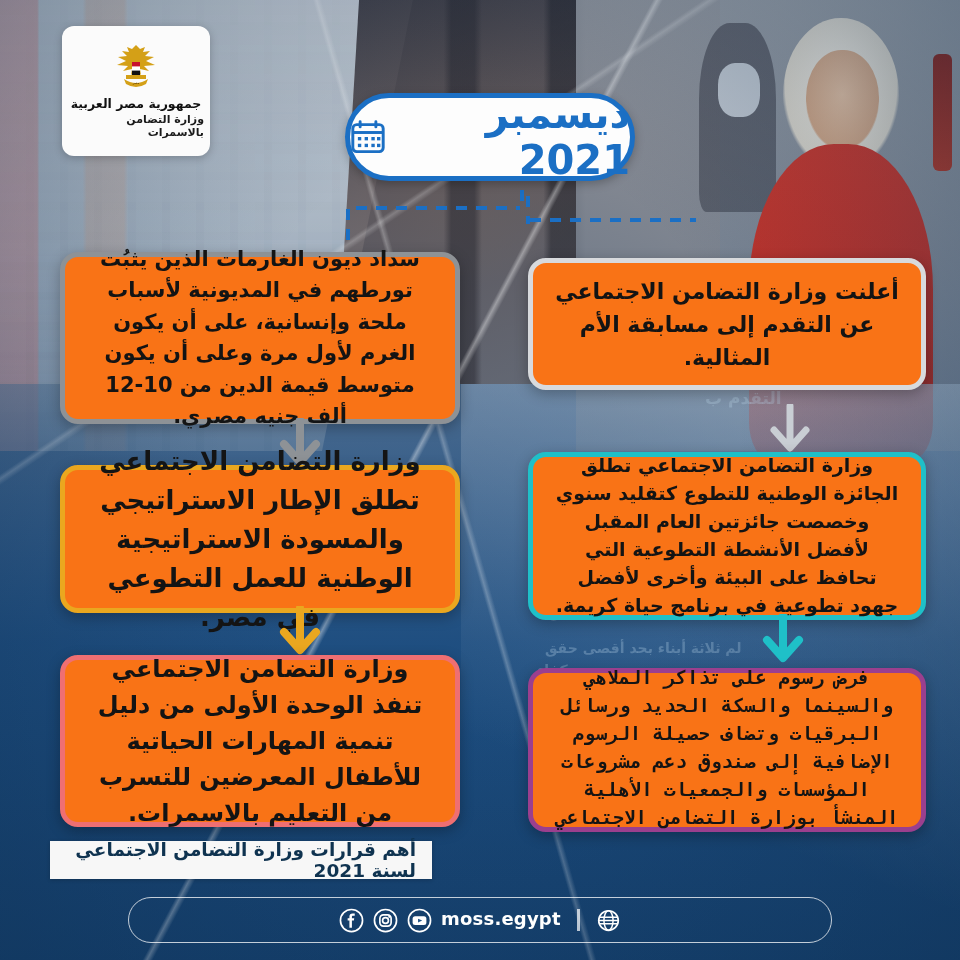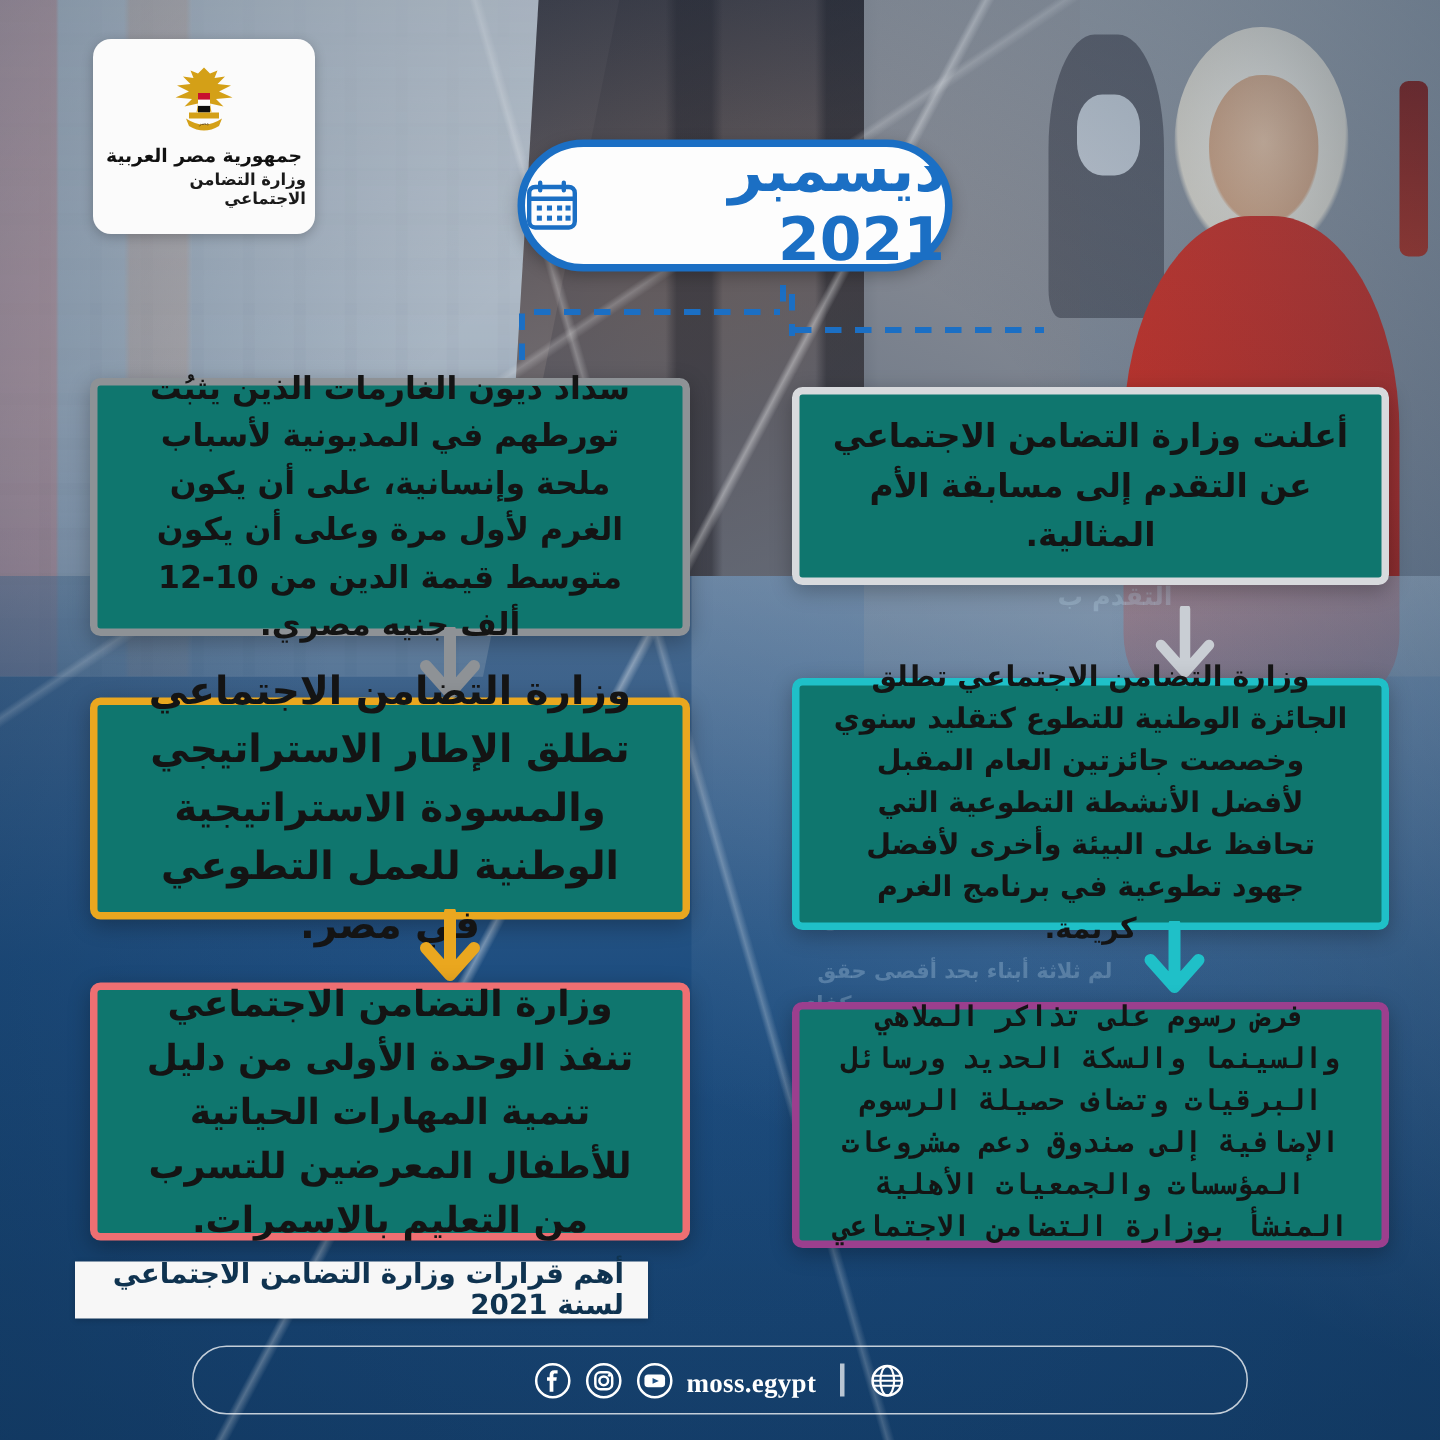--- a/index.html
+++ b/index.html
@@ -151,22 +151,22 @@
     text-align:right;
   }
   .cal-icon{ width:36px; height:36px; flex:none; }
 
   
   .dashes{ position:absolute; left:300px; top:180px; width:400px; height:70px; }
 
   
   .card{
     position:absolute;
-    background:#0f766e;
-    border-radius:7px;
+    background:#f97316;
+    border-radius:18px;
     display:flex; align-items:center; justify-content:center;
     text-align:center;
     padding:10px 22px;
     box-shadow:0 4px 14px rgba(0,0,0,.28);
   }
   .card p{
     direction:rtl; font-weight:700; color:#141414; line-height:1.5;
   }
 
   .card-1{ left:60px;  top:252px; width:400px; height:172px; border:5px solid #8e9296; }
@@ -204,21 +204,21 @@
 
   
   .footer{
     position:absolute; left:128px; top:897px; width:704px; height:46px;
     border:1.6px solid rgba(255,255,255,.75);
     border-radius:23px;
     display:flex; align-items:center; justify-content:center;
     gap:0;
     direction:ltr;
   }
-  .fgroup{ display:flex; align-items:flex-end; gap:9px; padding:0 16px;font-family:Liberation Serif, serif; }
+  .fgroup{ display:flex; align-items:flex-start; gap:9px; padding:0 16px; }
   .fgroup .label{
     color:#fff; font-size:18px; font-weight:700; letter-spacing:.2px;
   }
   .sep{ width:1.6px; height:22px; background:rgba(255,255,255,.7); }
   .sicon{ width:25px; height:25px; flex:none; display:block; }
 </style>
 </head>
 <body>
 
 <div id="poster">
@@ -251,21 +251,21 @@
     <svg class="eagle" viewBox="0 0 44 50">
       <path d="M22 3 L26 7 L31 5 L29 10 L36 9 L31 14 L40 15 L32 19 L41 23 L30 24 L35 29 L26 27 L27 33 L22 29 L17 33 L18 27 L9 29 L14 24 L3 23 L12 19 L4 15 L13 14 L8 9 L15 10 L13 5 L18 7 Z" fill="#d4a017"></path>
       <rect x="18" y="20" width="8" height="13" fill="#fff"></rect>
       <rect x="18" y="20" width="8" height="4.4" fill="#c8102e"></rect>
       <rect x="18" y="28.6" width="8" height="4.4" fill="#111"></rect>
       <path d="M12 33 h20 v4 h-20 z" fill="#d4a017"></path>
       <path d="M10 37 q12 8 24 0 l-2 5 q-10 6 -20 0 z" fill="#d4a017"></path>
       <text x="22" y="41.5" font-size="3.4" fill="#5a3c06" text-anchor="middle" font-family="'DejaVu Sans',sans-serif">مصر</text>
     </svg>
     <div class="logo-line1">جمهورية مصر العربية</div>
-    <div class="logo-line2">وزارة التضامن الاجتماعي</div>
+    <div class="logo-line2">وزارة التضامن بالاسمرات</div>
   </div>
 
   <svg class="dashes" viewBox="0 0 400 70">
     <g stroke="#1b6fc4" stroke-width="4" fill="none" stroke-dasharray="11 9">
       <path d="M48 60 L48 28 L220 28"></path>
       <path d="M222 10 L222 28"></path>
       <path d="M230 40 L396 40"></path>
       <path d="M228 16 L228 44"></path>
     </g>
   </svg>
@@ -311,21 +311,21 @@
 
   <div class="card card-4">
     <p>أعلنت وزارة التضامن الاجتماعي عن التقدم إلى مسابقة الأم المثالية.</p>
   </div>
 
   <svg class="arrow" style="left:762px;top:404px;" viewBox="0 0 56 58">
     <path d="M28 2 V36 M12 26 L28 44 L44 26" stroke="#c9ced4" stroke-width="7" fill="none" stroke-linecap="round" stroke-linejoin="round"></path>
   </svg>
 
   <div class="card card-5">
-    <p>وزارة التضامن الاجتماعي تطلق الجائزة الوطنية للتطوع كتقليد سنوي وخصصت جائزتين العام المقبل لأفضل الأنشطة التطوعية التي تحافظ على البيئة وأخرى لأفضل جهود تطوعية في برنامج الغرم كريمة.</p>
+    <p>وزارة التضامن الاجتماعي تطلق الجائزة الوطنية للتطوع كتقليد سنوي وخصصت جائزتين العام المقبل لأفضل الأنشطة التطوعية التي تحافظ على البيئة وأخرى لأفضل جهود تطوعية في برنامج حياة كريمة.</p>
   </div>
 
   <svg class="arrow" style="left:755px;top:614px;" viewBox="0 0 56 58">
     <path d="M28 2 V36 M12 26 L28 44 L44 26" stroke="#1fc0c8" stroke-width="8" fill="none" stroke-linecap="round" stroke-linejoin="round"></path>
   </svg>
 
   <div class="card card-6">
     <p>فرض رسوم على تذاكر الملاهي والسينما والسكة الحديد ورسائل البرقيات وتضاف حصيلة الرسوم الإضافية إلى صندوق دعم مشروعات المؤسسات والجمعيات الأهلية المنشأ بوزارة التضامن الاجتماعي</p>
   </div>
 

